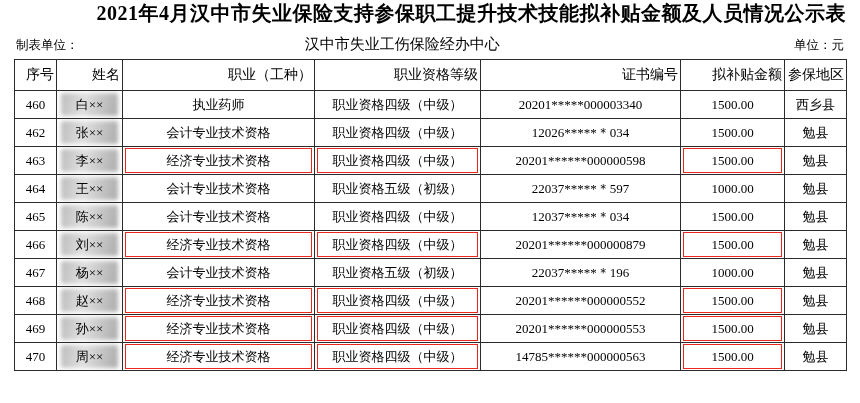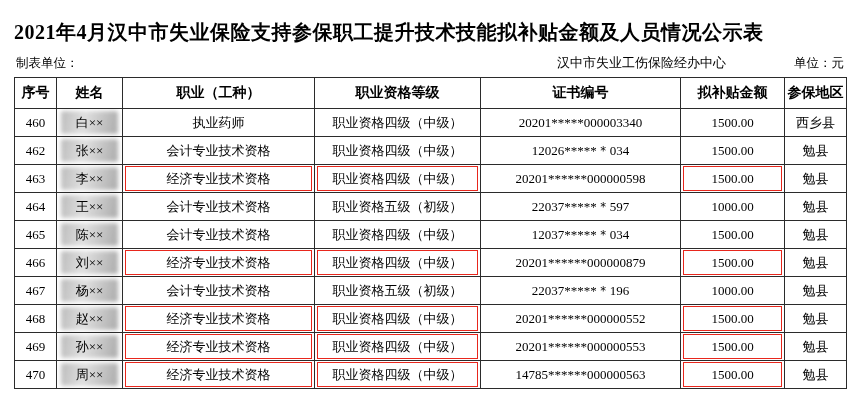--- a/index.html
+++ b/index.html
@@ -15,41 +15,42 @@
     overflow: hidden;
   }
   .page {
     position: relative;
     width: 860px;
     height: 403px;
     box-sizing: border-box;
     padding: 0 14px;
   }
   .doc-title {
-    text-align: left;
+    text-align: right;
     font-size: 20px;
     font-weight: bold;
     letter-spacing: 0.5px;
-    padding-top: 19px;
+    padding-top: 0;
     padding-bottom: 2px;
     white-space: nowrap;
   }
   .subheader {
     display: flex;
     align-items: flex-end;
     font-size: 12.5px;
     padding: 6px 2px 5px 2px;
+    gap: 31px;
   }
   .subheader .left {
     white-space: nowrap;
   }
   .subheader .center {
     flex: 1;
-    text-align: right;
-    font-size: 13px;
+    text-align: center;
+    font-size: 15px;
     white-space: nowrap;
     padding-right: 40px;
   }
   .subheader .right {
     white-space: nowrap;
     font-size: 12.5px;
     margin-left: 28px;
   }
   table.grid {
     border-collapse: collapse;
@@ -60,23 +61,24 @@
     border: 1px solid #2b2b2b;
     text-align: center;
     vertical-align: middle;
     font-size: 13px;
     height: 27px;
     padding: 0 2px;
     white-space: nowrap;
     overflow: hidden;
   }
   table.grid thead th {
-    font-weight: bold;
+    font-weight: normal;
     font-size: 14px;
     height: 30px;
+    text-align: right;
   }
   col.c-seq   { width: 42px; }
   col.c-name  { width: 66px; }
   col.c-occ   { width: 192px; }
   col.c-level { width: 166px; }
   col.c-cert  { width: 200px; }
   col.c-amt   { width: 104px; }
   col.c-area  { width: 62px; }
 
   td.seq { font-size: 13px; }

